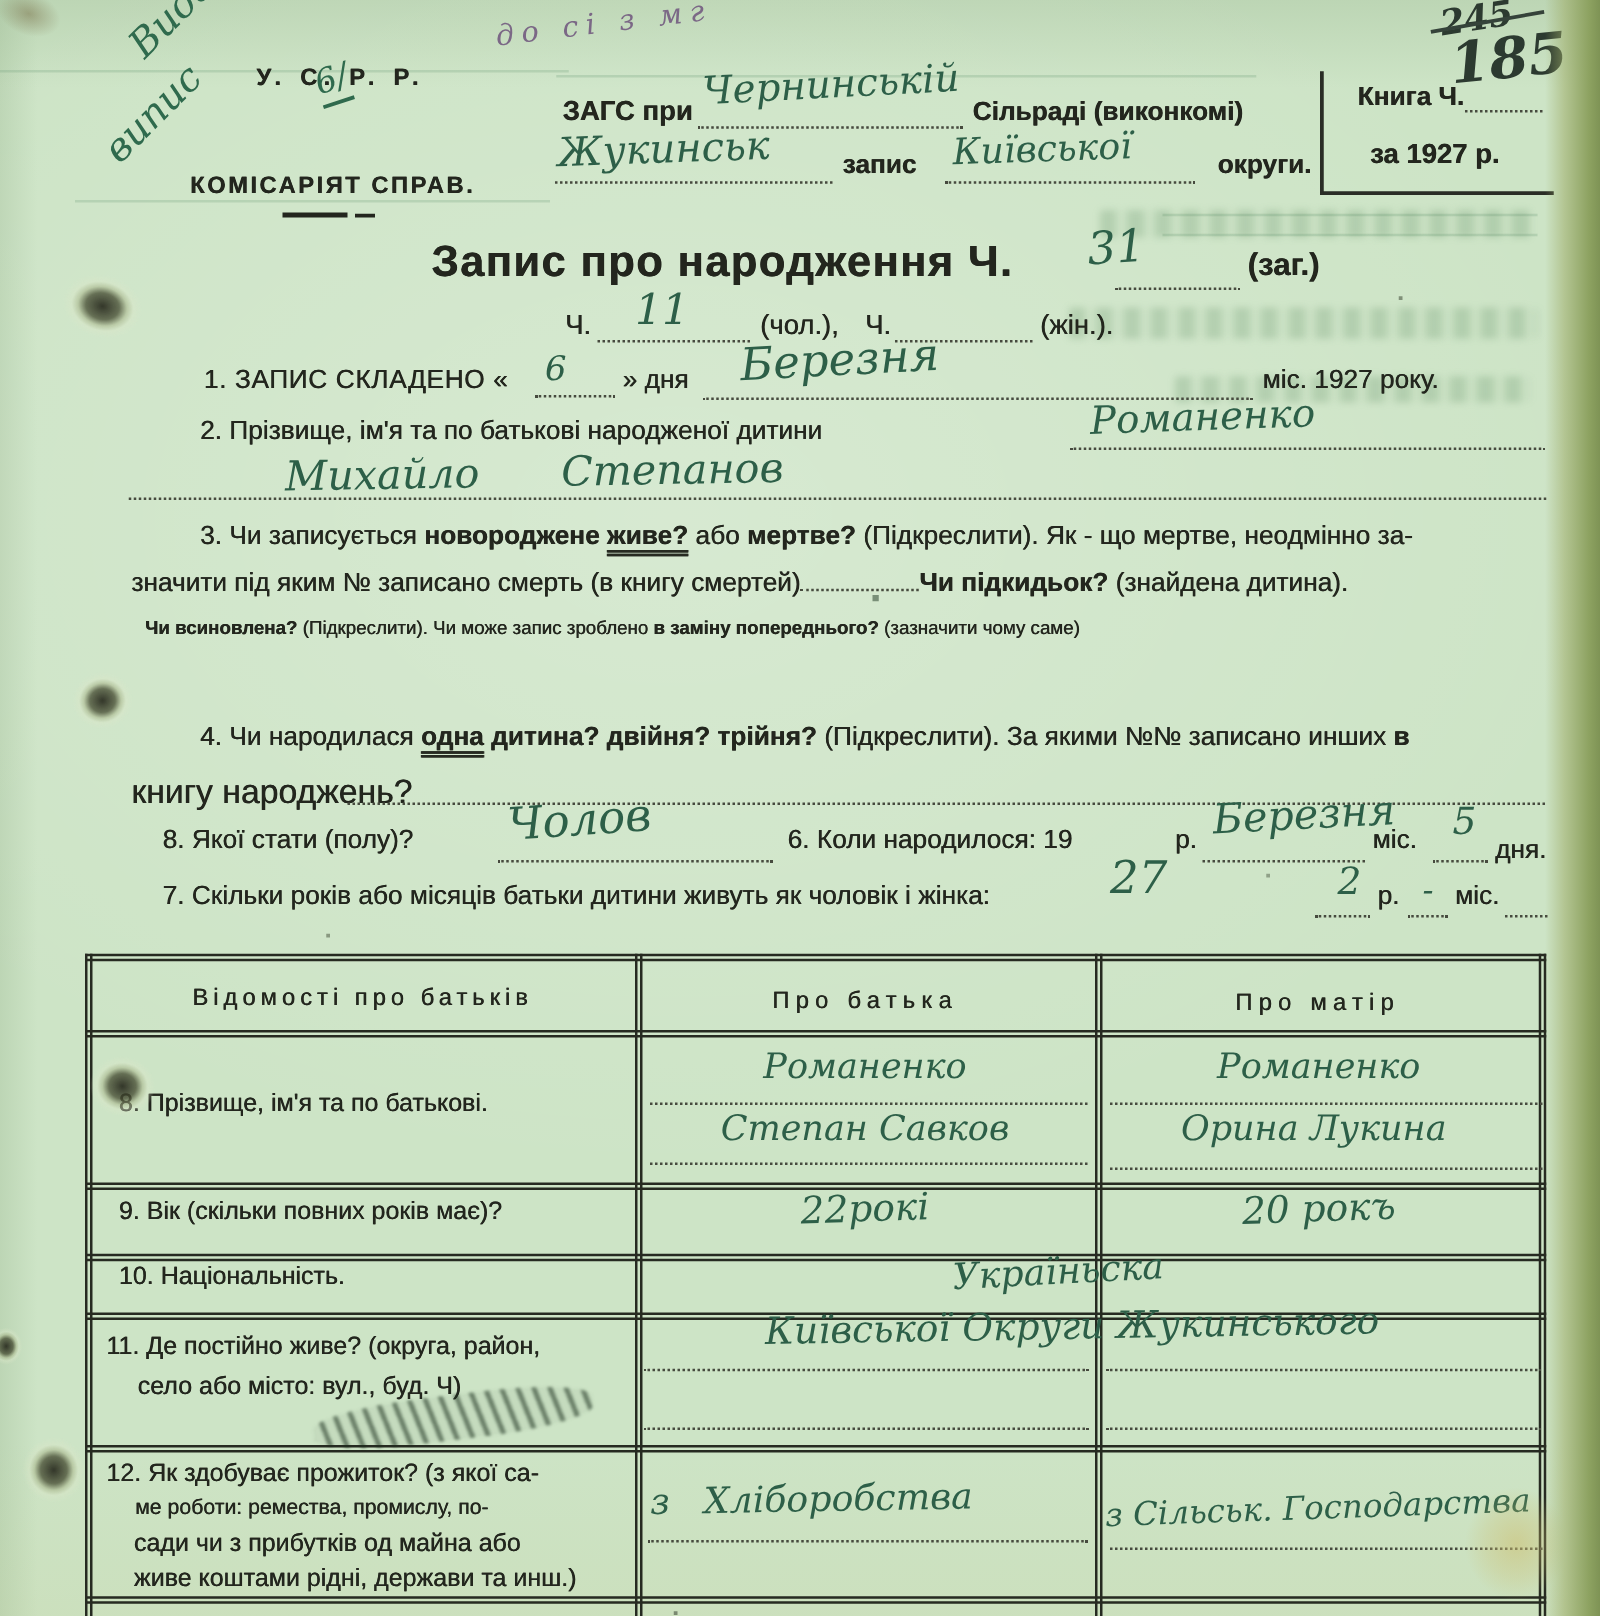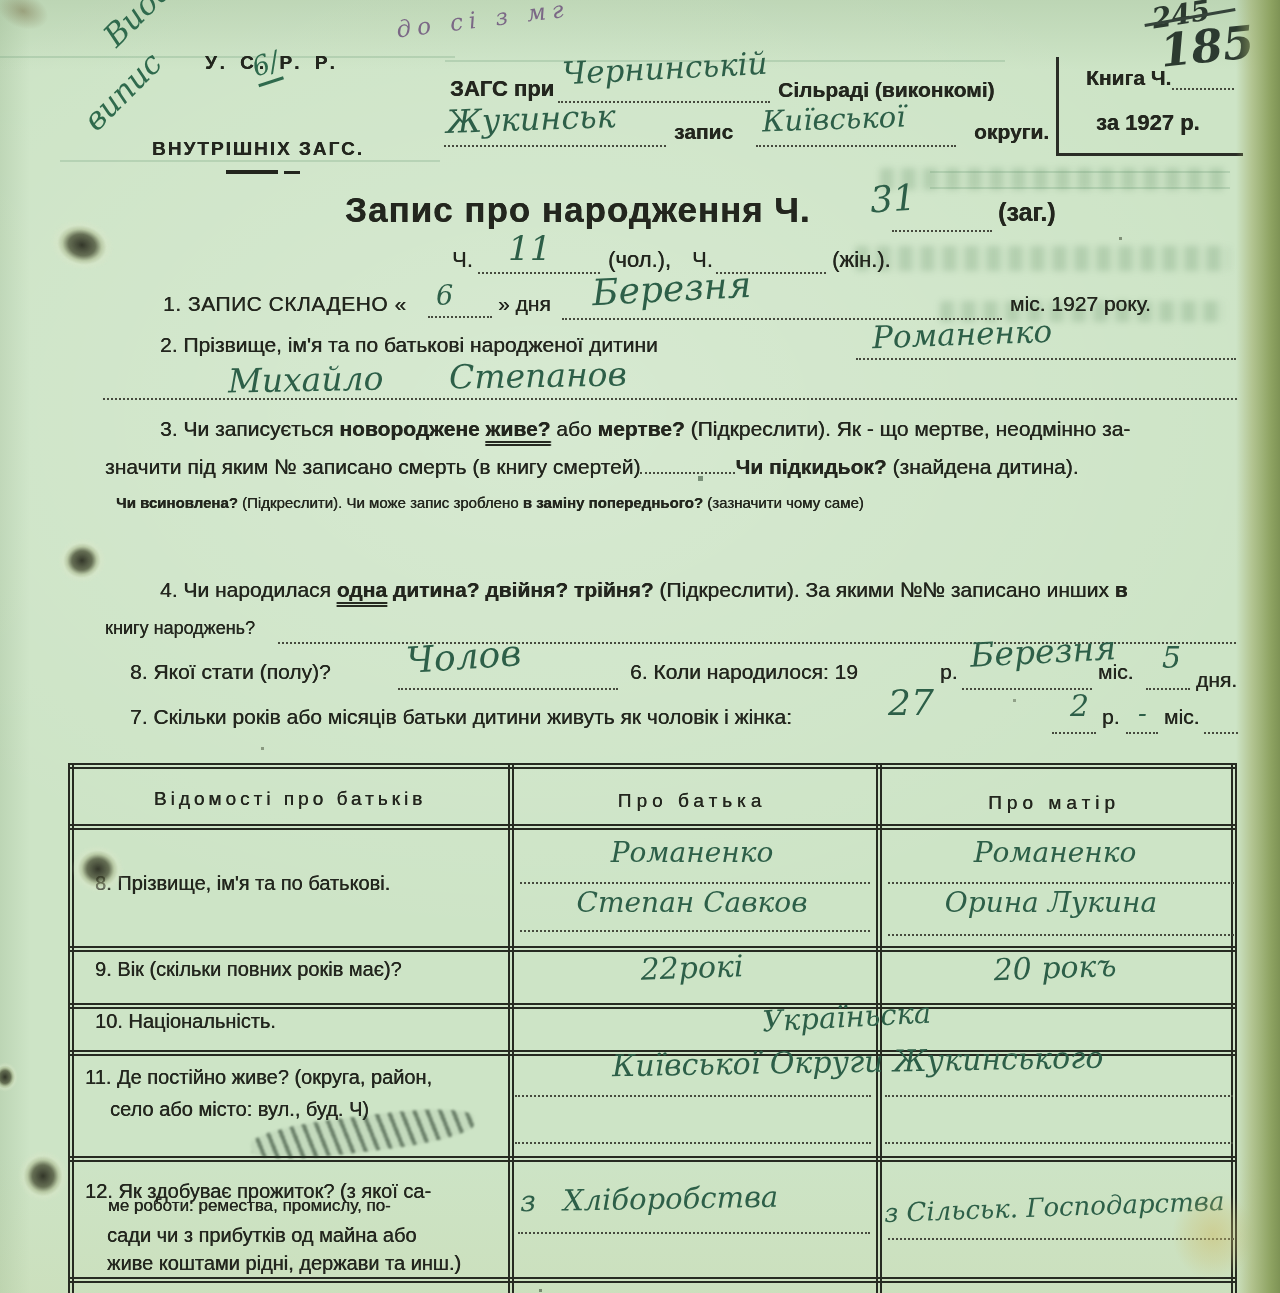--- a/index.html
+++ b/index.html
@@ -61,21 +61,21 @@
   <div class="abs hw hw2" style="left:76px; top:112px; font-size:31px; transform:rotate(-45deg); transform-origin:left top;">випис</div>
   <div class="abs hw hw2" style="left:253px; top:48px; font-size:27px; transform:rotate(-18deg); border-bottom:3px solid #2f6a4d; padding-bottom:2px;">6/</div>
 
   <div class="abs pencil" style="left:396px; top:6px; font-size:23px; transform:rotate(-7deg); letter-spacing:6px;">до сі з мг</div>
 
   <div class="abs hw dark-ink" style="left:1152px; top:-2px; font-size:28px; transform:rotate(-9deg); font-weight:bold;">245</div>
   <div class="strike" style="left:1144px; top:16px; width:92px; transform:rotate(-10deg);"></div>
   <div class="abs hw dark-ink" style="left:1160px; top:20px; font-size:45px; transform:rotate(-6deg); font-weight:bold;">185</div>
 
   <div class="abs t b" style="left:205px; top:52px; font-size:19px; letter-spacing:5px;">У. С. Р. Р.</div>
-  <div class="abs t b" style="left:152px; top:138px; font-size:19px; letter-spacing:2px;">ВНУТРІШНІХ ЗАГС.</div>
+  <div class="abs t b" style="left:152px; top:138px; font-size:19px; letter-spacing:2px;">КОМІСАРІЯТ СПРАВ.</div>
   <div class="dash" style="left:226px; top:170px; width:52px; height:4px;"></div>
   <div class="dash" style="left:284px; top:171px; width:16px; height:3px;"></div>
 
   <div class="abs t b" style="left:450px; top:76px; font-size:22px;">ЗАГС при</div>
   <div class="abs hw" style="left:562px; top:50px; font-size:31px; transform:rotate(-3deg);">Чернинській</div>
   <div class="dotline" style="left:558px; top:101px; width:212px;"></div>
   <div class="abs t b" style="left:778px; top:78px; font-size:21px;">Сільраді (виконкомі)</div>
 
   <div class="abs hw" style="left:446px; top:100px; font-size:32px; transform:rotate(-2deg);">Жукинськ</div>
   <div class="dotline" style="left:444px; top:145px; width:222px;"></div>
@@ -114,21 +114,21 @@
   <div class="dotline" style="left:856px; top:358px; width:380px;"></div>
   <div class="abs hw" style="left:872px; top:316px; font-size:31px; transform:rotate(-2deg);">Романенко</div>
   <div class="dotline" style="left:103px; top:398px; width:1134px;"></div>
   <div class="abs hw" style="left:228px; top:358px; font-size:33px; word-spacing:55px; transform:rotate(-1deg);">Михайло Степанов</div>
 
   <div class="abs t" style="left:160px; top:417px; font-size:21px;"><span>3. Чи записується </span><b>новороджене </b><b class="hand-ul">живе?</b><span> або </span><b>мертве?</b><span> (Підкреслити). Як - що мертве, неодмінно за-</span></div>
   <div class="abs t" style="left:105px; top:455px; font-size:21px;"><span>значити під яким № записано смерть (в книгу смертей)</span><span class="gap" style="width:95px;"></span><b>Чи підкидьок?</b><span> (знайдена дитина).</span></div>
   <div class="abs t" style="left:116px; top:494px; font-size:15px;"><b>Чи всиновлена?</b><span> (Підкреслити). Чи може запис зроблено </span><b>в заміну попереднього?</b><span> (зазначити чому саме)</span></div>
 
   <div class="abs t" style="left:160px; top:578px; font-size:21px;"><span>4. Чи народилася </span><b class="hand-ul">одна</b><b> дитина? двійня? трійня?</b><span> (Підкреслити). За якими №№ записано инших </span><b>в</b></div>
-  <div class="abs t" style="left:105px; top:618px; font-size:18px;">книгу народжень?</div>
+  <div class="abs t" style="left:105px; top:618px; font-size:27px;">книгу народжень?</div>
   <div class="dotline" style="left:278px; top:642px; width:958px;"></div>
 
   <div class="abs t" style="left:130px; top:660px; font-size:21px;">8. Якої стати (полу)?</div>
   <div class="abs hw" style="left:406px; top:636px; font-size:36px; transform:rotate(-4deg);">Чолов</div>
   <div class="dotline" style="left:398px; top:688px; width:220px;"></div>
   <div class="abs t" style="left:630px; top:660px; font-size:21px;">6. Коли народилося: 19</div>
   <div class="abs hw" style="left:888px; top:646px; font-size:36px;margin-top:36px;">27</div>
   <div class="abs t" style="left:940px; top:660px; font-size:21px;">р.</div>
   <div class="dotline" style="left:962px; top:688px; width:130px;"></div>
   <div class="abs hw" style="left:970px; top:632px; font-size:33px; transform:rotate(-3deg);">Березня</div>
@@ -181,21 +181,21 @@
 
   <div class="abs t" style="left:85px; top:1066px; font-size:20px;">11. Де постійно живе? (округа, район,</div>
   <div class="abs t" style="left:110px; top:1098px; font-size:20px;">село або місто: вул., буд. Ч)</div>
   <div class="smudge" style="left:250px; top:1116px; width:225px; height:36px;"></div>
   <div class="abs hw" style="left:612px; top:1044px; font-size:30px; transform:rotate(-1deg);">Київської Округи Жукинського</div>
   <div class="dotline" style="left:515px; top:1095px; width:356px;"></div>
   <div class="dotline" style="left:885px; top:1095px; width:348px;"></div>
   <div class="dotline" style="left:515px; top:1142px; width:356px;"></div>
   <div class="dotline" style="left:885px; top:1142px; width:348px;"></div>
 
-  <div class="abs t" style="left:85px; top:1168px; font-size:20px;margin-top:12px;">12. Як здобуває прожиток? (з якої са-</div>
+  <div class="abs t" style="left:85px; top:1168px; font-size:20px;">12. Як здобуває прожиток? (з якої са-</div>
   <div class="abs t" style="left:108px; top:1196px; font-size:17px;">ме роботи: ремества, промислу, по-</div>
   <div class="abs t" style="left:107px; top:1224px; font-size:20px;">сади чи з прибутків од майна або</div>
   <div class="abs t" style="left:107px; top:1252px; font-size:20px;">живе коштами рідні, держави та инш.)</div>
   <div class="abs hw" style="left:520px; top:1182px; font-size:29px; word-spacing:18px; transform:rotate(-1deg);">з Хліборобства</div>
   <div class="dotline" style="left:518px; top:1232px; width:352px;"></div>
   <div class="abs hw" style="left:884px; top:1192px; font-size:26px; transform:rotate(-2deg);">з Сільськ. Господарства</div>
   <div class="dotline" style="left:888px; top:1238px; width:346px;"></div>
 
   <div class="hole" style="left:50px; top:220px; width:64px; height:50px; transform:rotate(14deg);"></div>
   <div class="hole" style="left:58px; top:538px; width:48px; height:45px; transform:rotate(-10deg);"></div>

